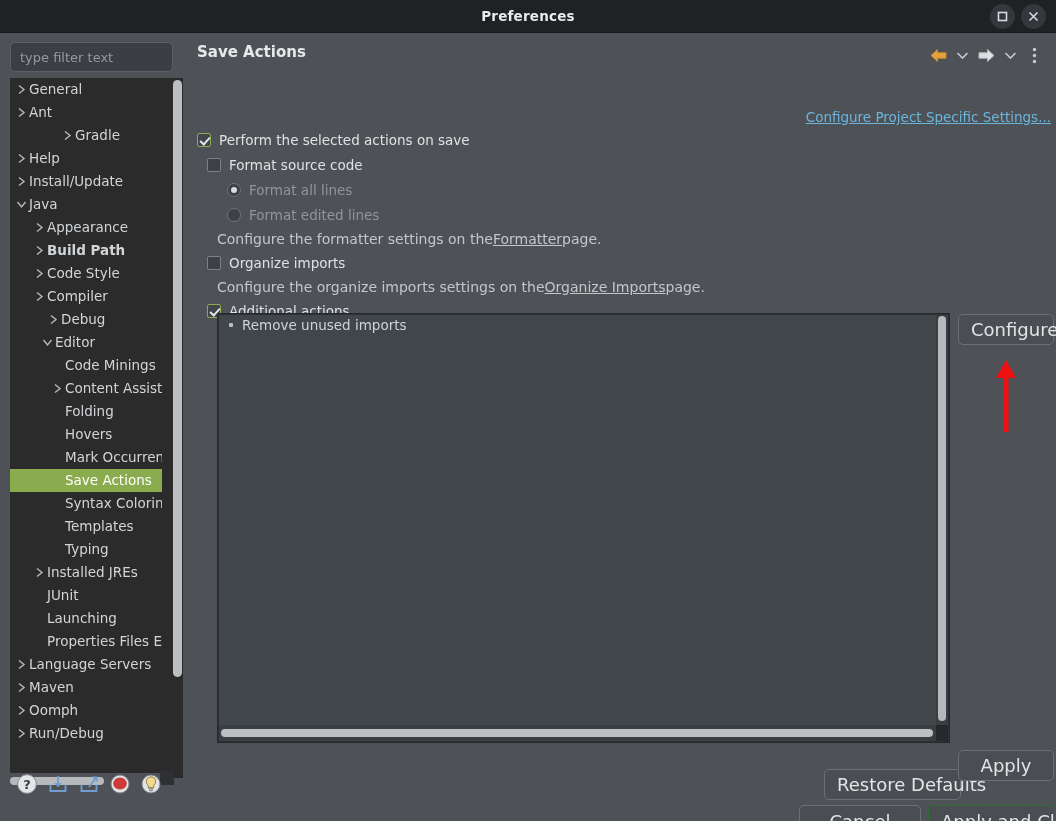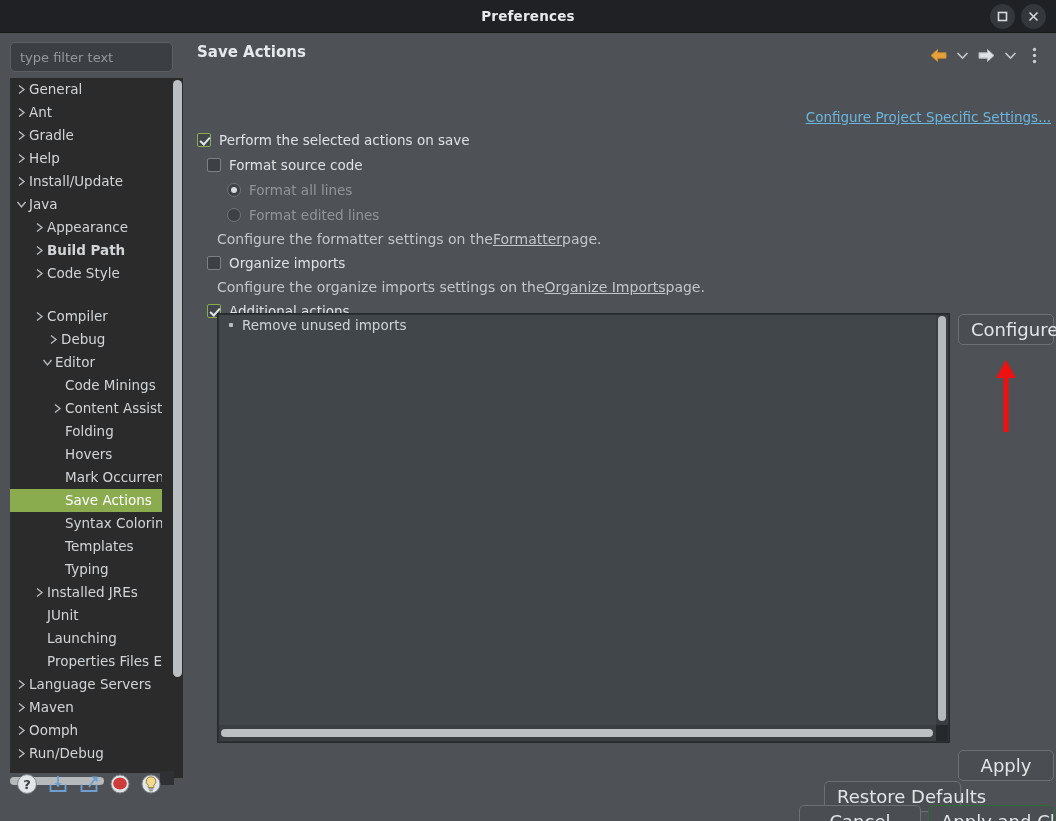--- a/index.html
+++ b/index.html
@@ -297,21 +297,21 @@
     position: absolute; left: 775px; top: 281px;
     width: 96px; height: 31px;
   }
   .red-arrow {
     position: absolute; left: 810px; top: 325px;
     width: 26px; height: 75px;
     pointer-events: none;
   }
   .restore-btn {
     position: absolute; left: 641px; top: 736px;
-    width: 137px; height: 31px; margin-top: 12px;
+    width: 137px; height: 31px;
   }
   .apply-btn {
     position: absolute; left: 775px; top: 717px;
     width: 96px; height: 31px;
   }
   .cancel-btn {
     position: absolute; left: 616px; top: 772px;
     width: 122px; height: 32px;
   }
   .applyclose-btn {
@@ -355,21 +355,21 @@
             <span>General</span>
           </div>
           <div class="tree-item" style="padding-left: 4px;">
             <span class="tw">
               <svg width="9" height="11" viewBox="0 0 9 11">
                 <path d="M2 1.5 L7 5.5 L2 9.5" fill="none" stroke="currentColor" stroke-width="1.4"></path>
               </svg>
             </span>
             <span>Ant</span>
           </div>
-          <div class="tree-item" style="padding-left: 4px;">
+          <div class="tree-item" style="padding-left: 12px; justify-content: center;">
             <span class="tw">
               <svg width="9" height="11" viewBox="0 0 9 11">
                 <path d="M2 1.5 L7 5.5 L2 9.5" fill="none" stroke="currentColor" stroke-width="1.4"></path>
               </svg>
             </span>
             <span>Gradle</span>
           </div>
           <div class="tree-item" style="padding-left: 4px;">
             <span class="tw">
               <svg width="9" height="11" viewBox="0 0 9 11">
@@ -411,21 +411,21 @@
             <span>Build Path</span>
           </div>
           <div class="tree-item" style="padding-left: 22px;">
             <span class="tw">
               <svg width="9" height="11" viewBox="0 0 9 11">
                 <path d="M2 1.5 L7 5.5 L2 9.5" fill="none" stroke="currentColor" stroke-width="1.4"></path>
               </svg>
             </span>
             <span>Code Style</span>
           </div>
-          <div class="tree-item" style="padding-left: 22px; margin-top: 20px;">
+          <div class="tree-item" style="padding-left: 22px;">
             <span class="tw">
               <svg width="9" height="11" viewBox="0 0 9 11">
                 <path d="M2 1.5 L7 5.5 L2 9.5" fill="none" stroke="currentColor" stroke-width="1.4"></path>
               </svg>
             </span>
             <span>Compiler</span>
           </div>
           <div class="tree-item" style="padding-left: 36px;">
             <span class="tw">
               <svg width="9" height="11" viewBox="0 0 9 11">

